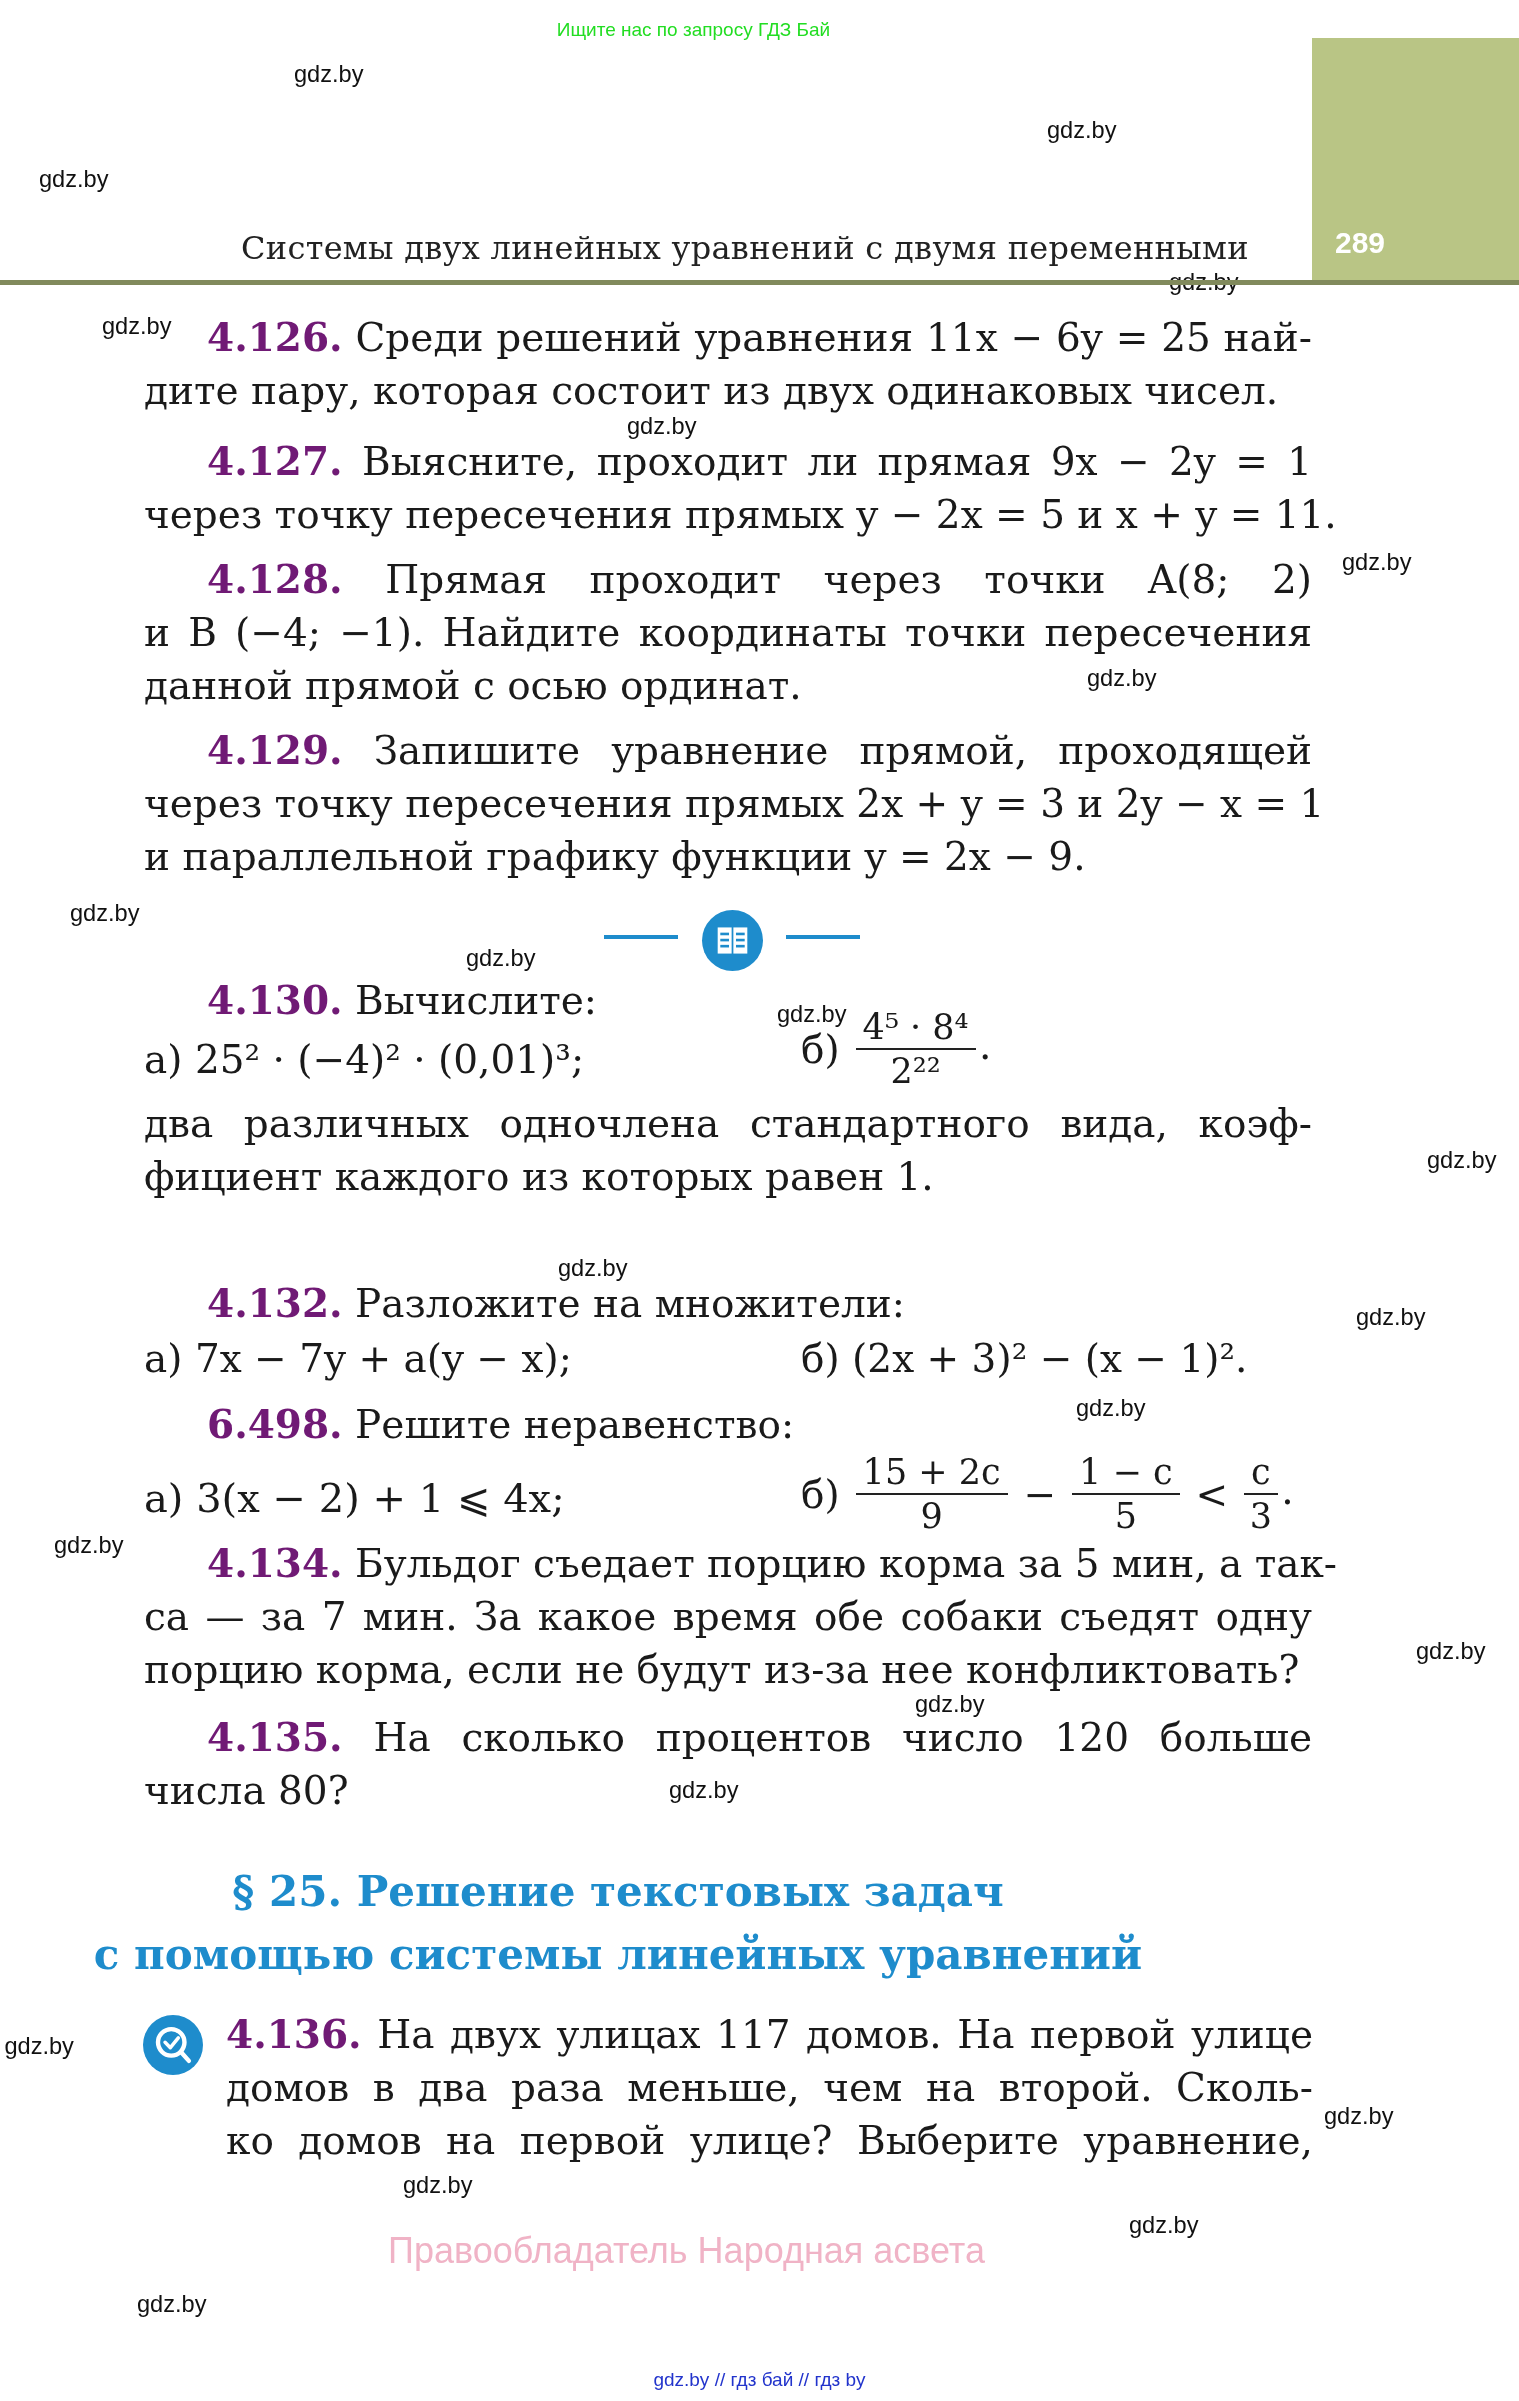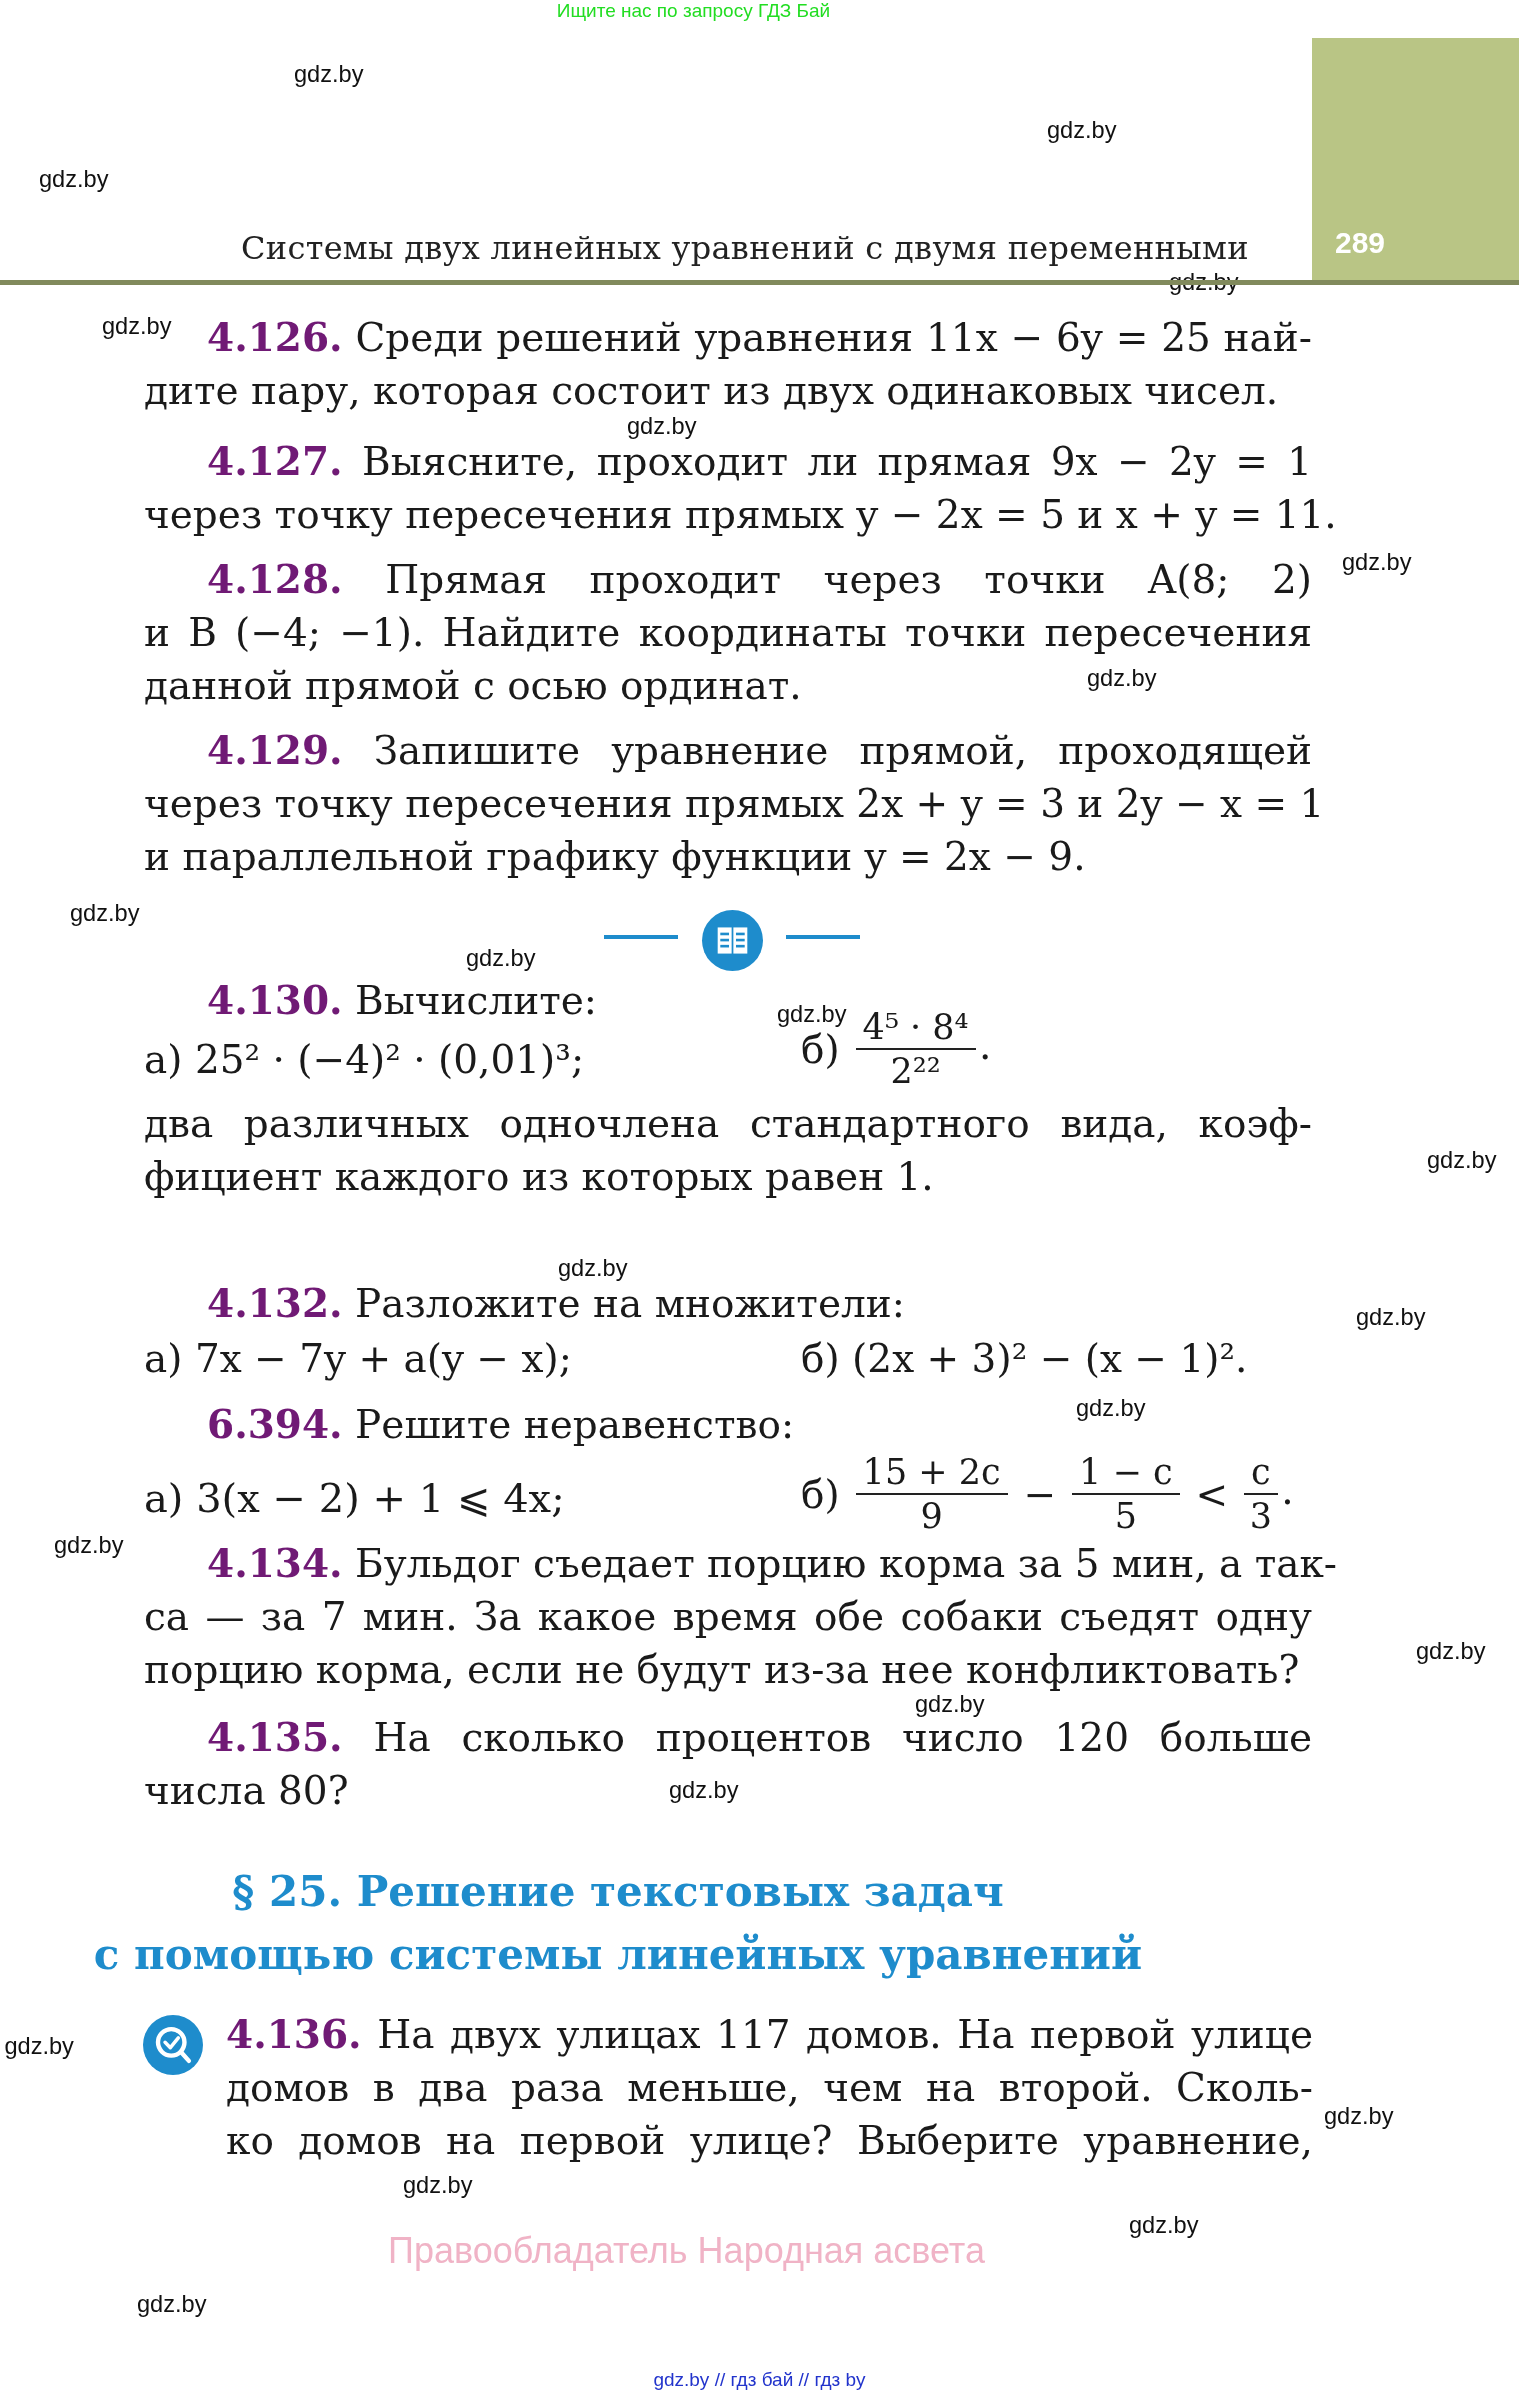--- a/index.html
+++ b/index.html
@@ -1,19 +1,19 @@
 <!DOCTYPE html>
 <html style="font-size:14px"><head>
 <meta charset="utf-8">
 <style>
   html, body { margin: 0; padding: 0; background: #ffffff; }
   body { width: 1519px; height: 2401px; position: relative; overflow: hidden;
          font-family: "DejaVu Serif", "Liberation Serif", serif; color: #1a1a1a; }
   .abs { position: absolute; }
-  .top-banner { top: 0; left: 0; width: 1387px; text-align: center; font-family: "Liberation Sans", sans-serif;
+  .top-banner { top: 19px; left: 0; width: 1387px; text-align: center; font-family: "Liberation Sans", sans-serif;
                 font-size: 19px; color: #22dd22; }
   .wm { font-family: "Liberation Sans", sans-serif; font-size: 23.6px; color: #111; }
   .page-tab { left: 1312px; top: 38px; width: 207px; height: 243px; background: #b9c585; }
   .page-num { left: 1335px; top: 226px; font-family: "Liberation Sans", sans-serif; font-weight: bold;
               font-size: 30px; color: #ffffff; }
   .header-line { left: 0; top: 280px; width: 1519px; height: 5.3px; background: #818a5c; }
   .running-title { left: 241px; top: 229px; font-size: 32px; color: #222; letter-spacing: 0.3px; }
 
   .problem { position: absolute; left: 144px; width: 1168px; font-size: 39px; line-height: 53px;
              text-align: justify; }
@@ -135,21 +135,21 @@
   <span class="line ind"><span class="num">4.132.</span> <span>Разложите на множители:</span></span>
 </div>
 <div class="abs" style="left:144px;top:1332px;font-size:39px;line-height:53px">
   <span>а)</span> <span>7x − 7y + a(y − x);</span>
 </div>
 <div class="abs" style="left:801px;top:1332px;font-size:39px;line-height:53px">
   <span>б)</span> <span>(2x + 3)² − (x − 1)².</span>
 </div>
 
 <div class="problem" style="top:1398px">
-  <span class="line ind"><span class="num">6.394.</span> <span>Решите неравенство:</span></span>
+  <span class="line ind"><span class="num">6.498.</span> <span>Решите неравенство:</span></span>
 </div>
 <div class="abs" style="left:144px;top:1472px;font-size:40px;line-height:53px">
   <span>а)</span> <span>3(x − 2) + 1 ⩽ 4x;</span>
 </div>
 <div class="abs" style="left:801px;top:1451px;font-size:39px">
   <span style="vertical-align:middle">б)</span>
   <span class="frac"><span class="n">15 + 2c</span><span class="d">9</span></span>
   <span style="vertical-align:middle">−</span>
   <span class="frac"><span class="n">1 − c</span><span class="d">5</span></span>
   <span style="vertical-align:middle">&lt;</span>

